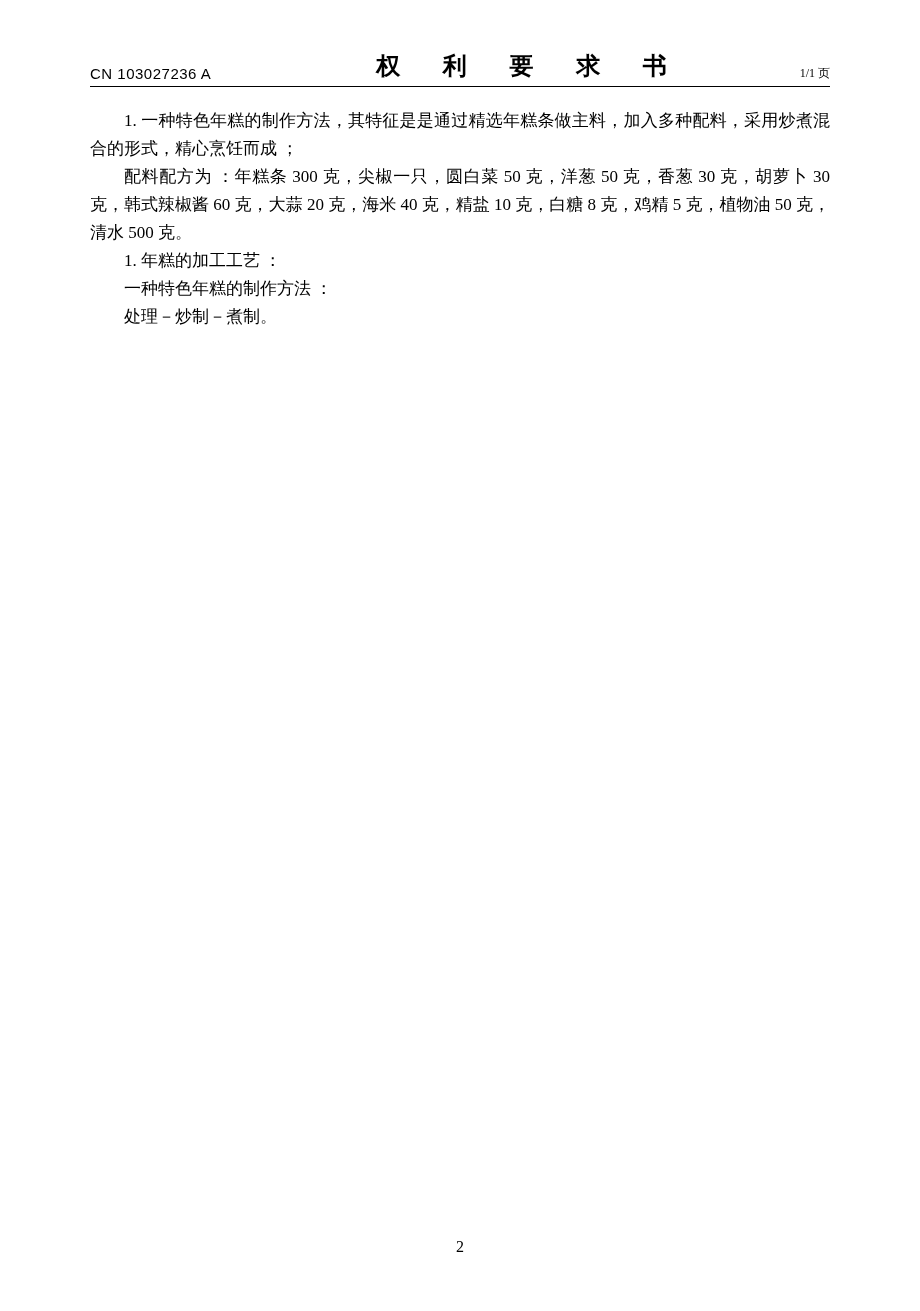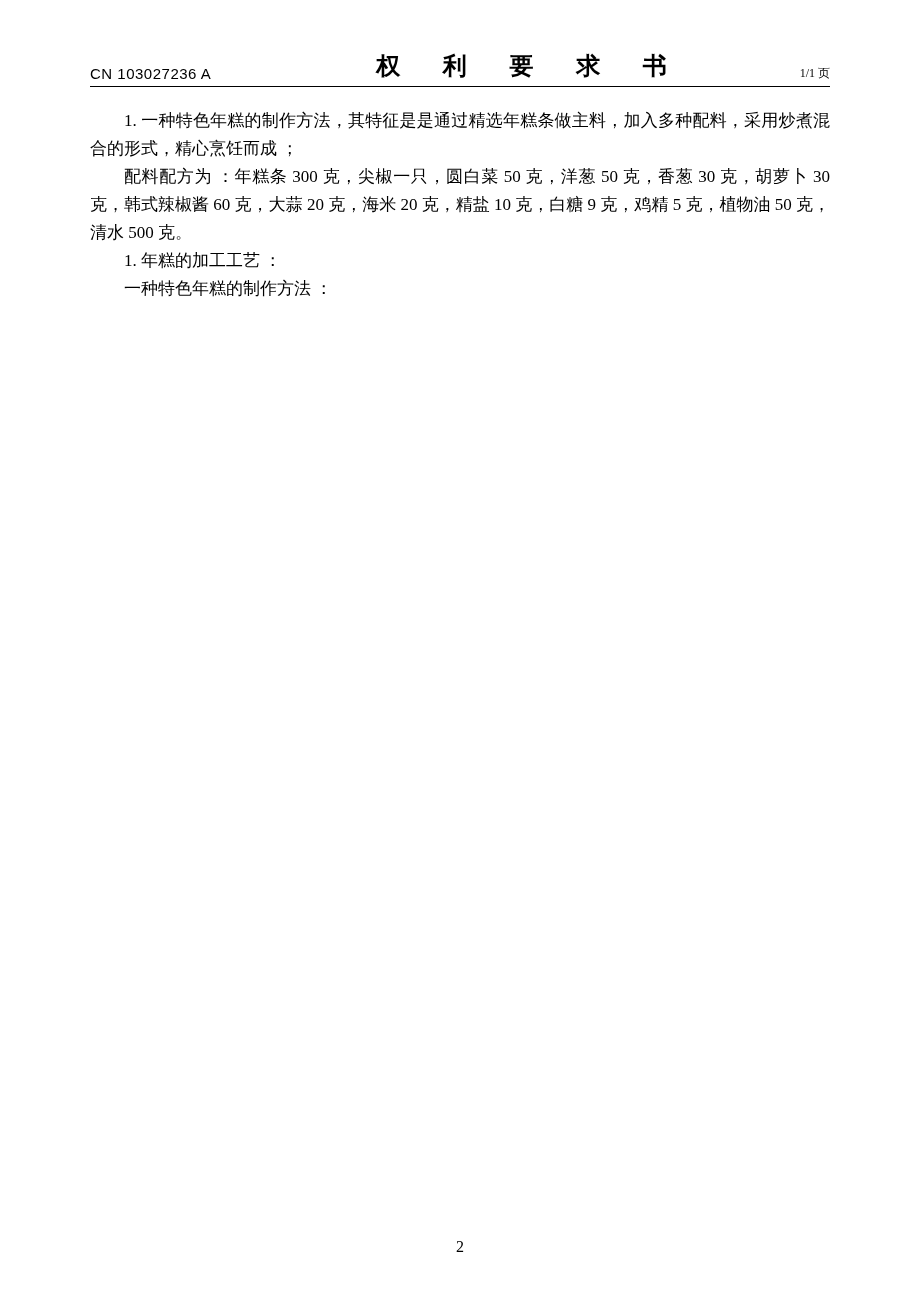--- a/index.html
+++ b/index.html
@@ -67,20 +67,21 @@
 <div class="page">
 
   <div class="header">
     <div class="header-left">CN 103027236 A</div>
     <div class="header-center">权 利 要 求 书</div>
     <div class="header-right">1/1 页</div>
   </div>
 
   <div class="body-text">
     <p class="para">1. 一种特色年糕的制作方法，其特征是是通过精选年糕条做主料，加入多种配料，采用炒煮混合的形式，精心烹饪而成 ；</p>
-    <p class="para">配料配方为 ：年糕条 300 克，尖椒一只，圆白菜 50 克，洋葱 50 克，香葱 30 克，胡萝卜 30克，韩式辣椒酱 60 克，大蒜 20 克，海米 20 克，精盐 10 克，白糖 9 克，鸡精 5 克，植物油 50 克，清水 500 克。</p>
+    <p class="para">配料配方为 ：年糕条 300 克，尖椒一只，圆白菜 50 克，洋葱 50 克，香葱 30 克，胡萝卜 30克，韩式辣椒酱 60 克，大蒜 20 克，海米 40 克，精盐 10 克，白糖 8 克，鸡精 5 克，植物油 50 克，清水 500 克。</p>
     <p class="para">1. 年糕的加工工艺 ：</p>
     <p class="para">一种特色年糕的制作方法 ：</p>
+    <p class="para">处理－炒制－煮制。</p>
   </div>
 
 </div>
 
 <div class="page-number">2</div>
 
 </body></html>

